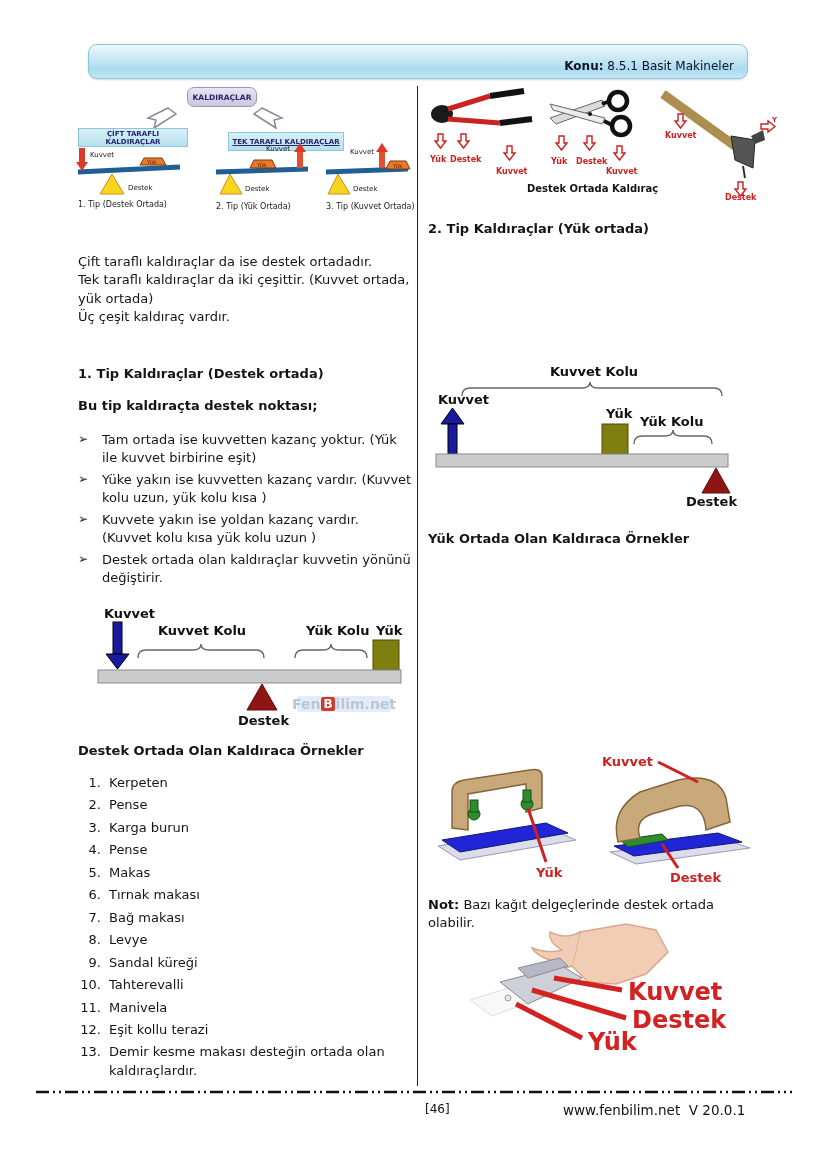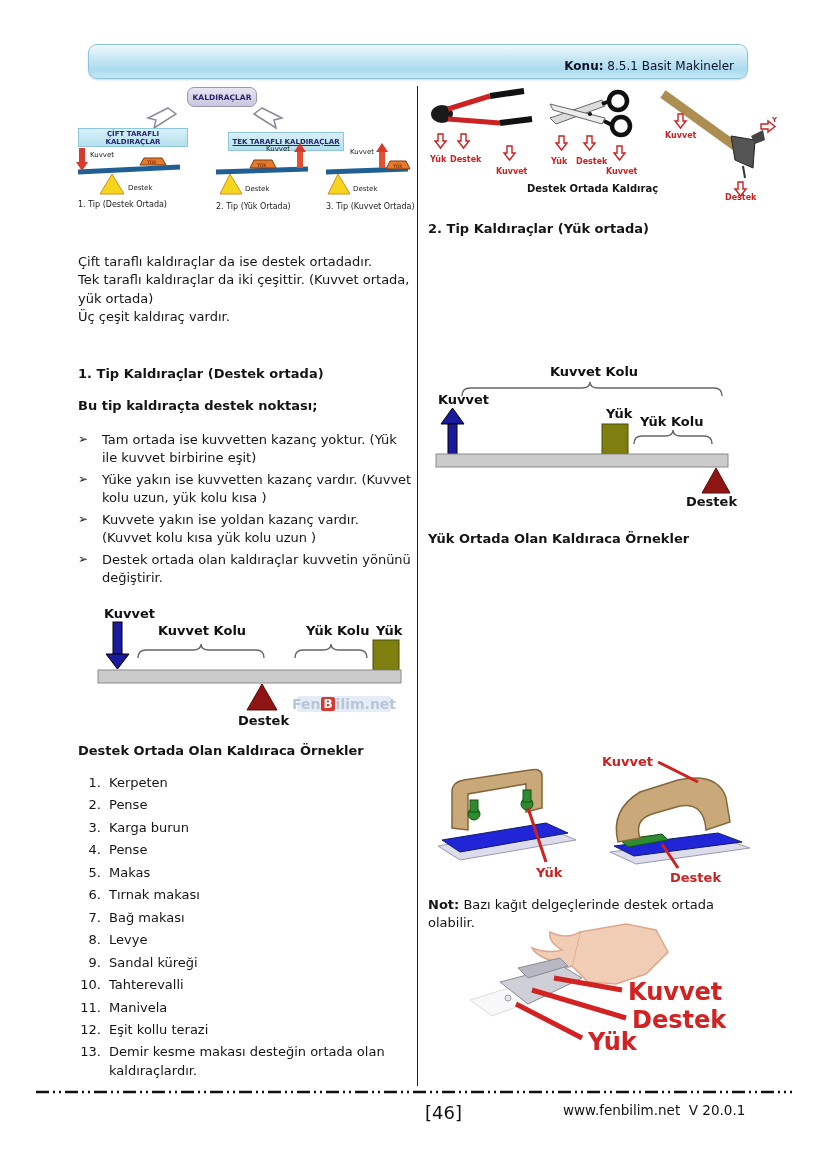--- a/index.html
+++ b/index.html
@@ -39,21 +39,21 @@
 
   .caption-sm{position:absolute;font-size:8px;color:#222;}
   .watermark{position:absolute;left:297px;top:696px;width:94px;height:16px;
     background:#e4edf6;border-radius:2px;display:flex;align-items:center;justify-content:center;
     font-size:14px;font-weight:bold;color:#b9c6da;}
   .watermark .bchip{display:inline-block;background:#d23a2e;color:#fff;border-radius:2px;
     padding:0 2px;margin:0 1px;font-size:12px;line-height:14px;}
 
   .img-caption{position:absolute;font-size:10px;color:#151515;text-align:center;font-weight:bold;}
 
-  .footer-page{position:absolute;left:425px;top:1102px;font-size:18px;color:#111;}
+  .footer-page{position:absolute;left:425px;top:1102px;font-size:12px;color:#111;}
   .footer-site{position:absolute;left:563px;top:1102px;font-size:13.5px;color:#111;}
 
   svg{position:absolute;overflow:visible;}
   svg text{font-family:"DejaVu Sans",sans-serif;}
 </style>
 </head>
 <body>
 
 <div class="page">
 

